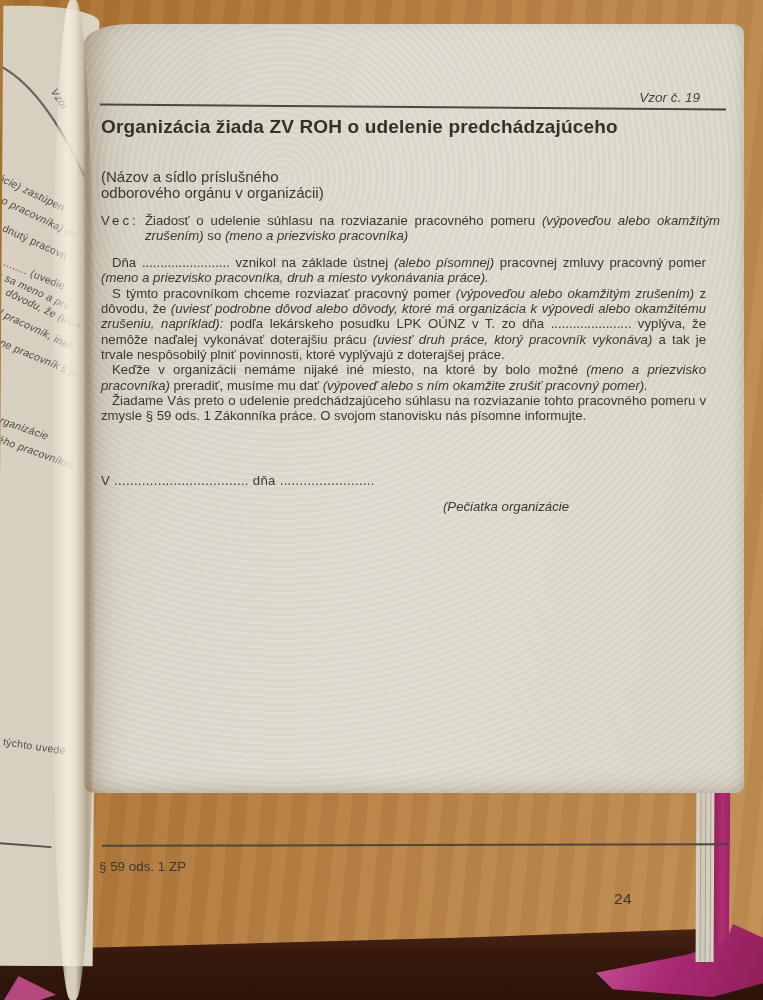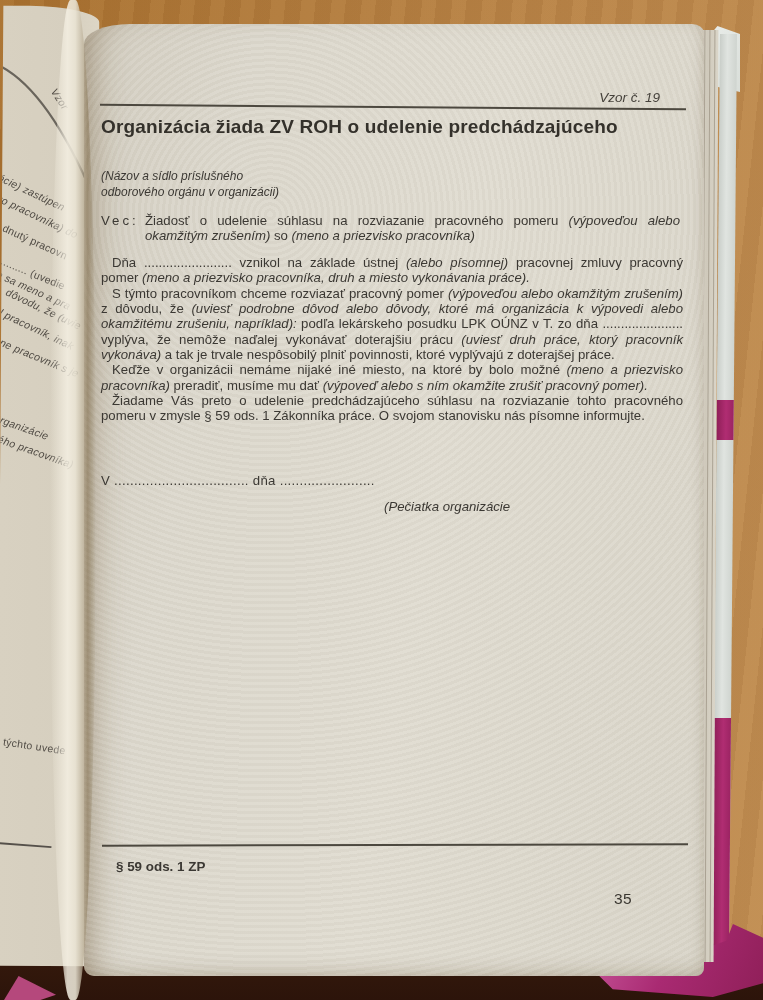--- a/index.html
+++ b/index.html
@@ -47,46 +47,46 @@
   .crease{position:absolute;left:50px;top:0;width:46px;height:1000px;z-index:5;pointer-events:none;
     background:linear-gradient(90deg,rgba(120,100,65,0) 0%,rgba(244,239,226,.85) 38%,rgba(233,227,211,.9) 55%,rgba(125,105,70,.45) 82%,rgba(120,100,65,0) 100%);
     border-radius:50%/560px;}
 
   
   .fore-edges{position:absolute;left:698px;top:30px;width:18px;height:932px;
     background:linear-gradient(90deg,#d8d3c6,#cfc9bb 40%,#dad5c8);transform:rotate(.3deg);}
   .fore-edges i{position:absolute;top:0;bottom:0;width:1px;background:#aaa293;display:block;}
 
   
-  .main-page{position:absolute;left:84px;top:24px;width:620px;height:952px;z-index:4;
+  .main-page{position:absolute;left:84px;top:24px;width:620px;height:769px;z-index:4;
     background:linear-gradient(100deg,#d3cec1 0%,#dcd8cd 22%,#e0dcd1 55%,#d9d5c9 100%);
     border-radius:46px 12px 8px 10px / 20px 9px 8px 10px;
     box-shadow:inset 30px 0 34px -24px rgba(105,82,48,.5),
                inset -10px 0 16px -12px rgba(120,100,70,.35),
-               inset 0 -14px 22px -16px rgba(100,80,50,.35);}
+               inset 0 -14px 22px -16px rgba(100,80,50,.35);padding-left:40px;}
   .main-page:after{content:"";position:absolute;inset:0;border-radius:inherit;
     background:repeating-radial-gradient(circle at 30% 20%,rgba(255,255,255,.05) 0 3px,rgba(120,110,90,.04) 3px 6px);}
   .pc{position:absolute;inset:0;z-index:2;}
 
   .header-label{position:absolute;top:66px;right:44px;font-style:italic;font-size:13.5px;color:#46423c;}
   .header-rule{position:absolute;top:82px;left:16px;right:18px;height:2px;background:#4c483f;transform:rotate(.45deg);}
   .title{position:absolute;top:95px;left:17px;right:30px;font-weight:bold;font-size:19px;
     line-height:15.6px;letter-spacing:.15px;color:#34312b;}
-  .addressee{position:absolute;top:145px;left:17px;font-style:italic;font-size:12px;line-height:15.6px;}
+  .addressee{position:absolute;top:145px;left:17px;font-size:15px;line-height:15.6px;}
   .vec{position:absolute;top:189px;left:17px;right:24px;font-size:13.2px;line-height:15.4px;}
   .vec-label{position:absolute;left:0;top:0;letter-spacing:3px;}
   .vec-body{display:block;margin-left:44px;text-align:justify;}
-  .paras{position:absolute;top:231px;left:17px;right:21px;font-size:13.2px;line-height:15.35px;}
+  .paras{position:absolute;top:231px;left:17px;right:38px;font-size:13.2px;line-height:15.35px;}
   .paras p{margin:0;text-align:justify;text-indent:11px;}
   .it{font-style:italic;}
   .place-date{position:absolute;top:449px;left:17px;font-size:13.2px;letter-spacing:.3px;}
-  .signature{position:absolute;top:475px;left:300px;width:244px;text-align:left;
+  .signature{position:absolute;top:475px;left:300px;width:244px;text-align:center;
     font-style:italic;font-size:13.2px;line-height:15.8px;}
   .footer-rule{position:absolute;top:820px;left:18px;right:16px;height:2px;background:#4c483f;transform:rotate(-.15deg);}
-  .footnote{position:absolute;top:835px;left:32px;font-size:13.4px;font-weight:bold;}
+  .footnote{position:absolute;top:835px;left:15px;font-size:13.4px;}
   .page-num{position:absolute;top:866px;left:530px;font-size:15.5px;letter-spacing:.5px;color:#3a3731;}
 </style>
 </head>
 <body>
 
 <div class="shot">
 
   <div class="table"></div>
   <div class="book-shadow"></div>
 
@@ -151,19 +151,19 @@
       </div>
 
       <div class="place-date">V .................................. dňa ........................</div>
 
       <div class="signature">
         <div>(Pečiatka organizácie</div>
       </div>
 
       <div class="footer-rule"></div>
       <div class="footnote">§ 59 ods. 1 ZP</div>
-      <div class="page-num">35</div>
+      <div class="page-num">24</div>
 
     </div>
   </div>
 
   <div class="crease"></div>
 </div>
 
 </body></html>

